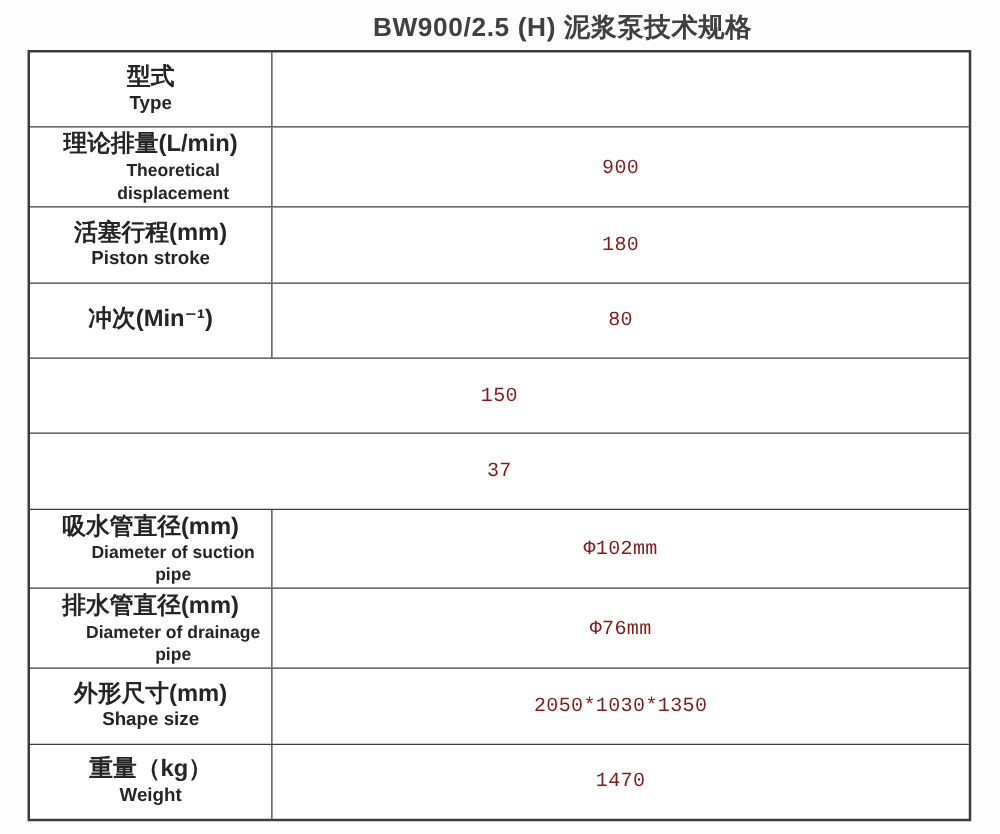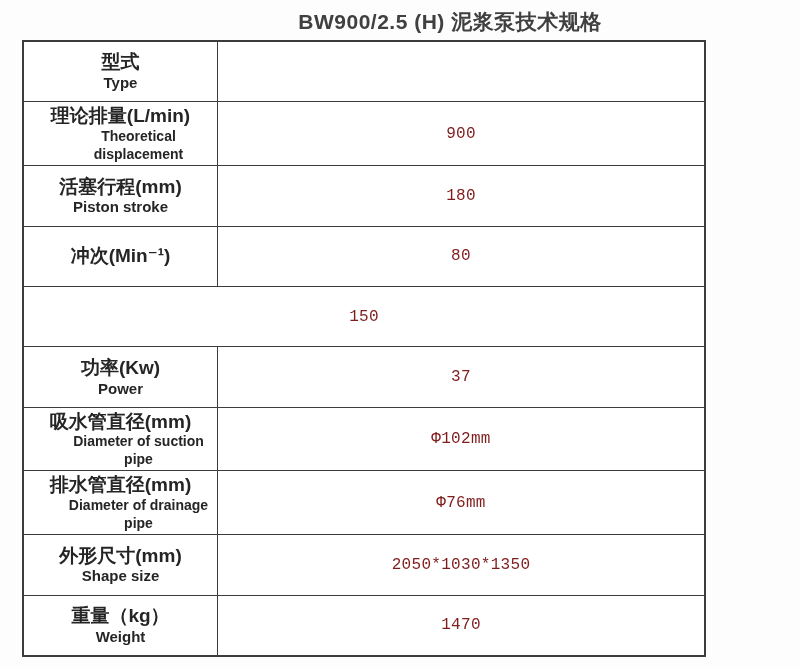--- a/index.html
+++ b/index.html
@@ -24,21 +24,21 @@
     text-align: center;
     font-size: 21px;
     font-weight: bold;
     color: #404040;
     letter-spacing: 0.5px;
   }
   .spec-table {
     position: absolute;
     left: 22px;
     top: 40px;
-    width: 684px;
+    width: 755px;
     height: 617px;
     border: 2px solid #3c3c3c;
     background: #ffffff;
     display: flex;
     flex-direction: column;
   }
   .row {
     flex: 1;
     display: flex;
     border-bottom: 1px solid #3c3c3c;
@@ -117,24 +117,20 @@
         <span class="zh">冲次(Min⁻¹)</span>
       </div>
       <div class="value-cell">80</div>
     </div>
 
     <div class="row">
       <div class="value-cell">150</div>
     </div>
 
     <div class="row">
-      <div class="label-cell">
-        <span class="zh">功率(Kw)</span>
-        <span class="en">Power</span>
-      </div>
       <div class="value-cell">37</div>
     </div>
 
     <div class="row">
       <div class="label-cell">
         <span class="zh">吸水管直径(mm)</span>
         <span class="en small">Diameter of suction pipe</span>
       </div>
       <div class="value-cell">Φ102mm</div>
     </div>

